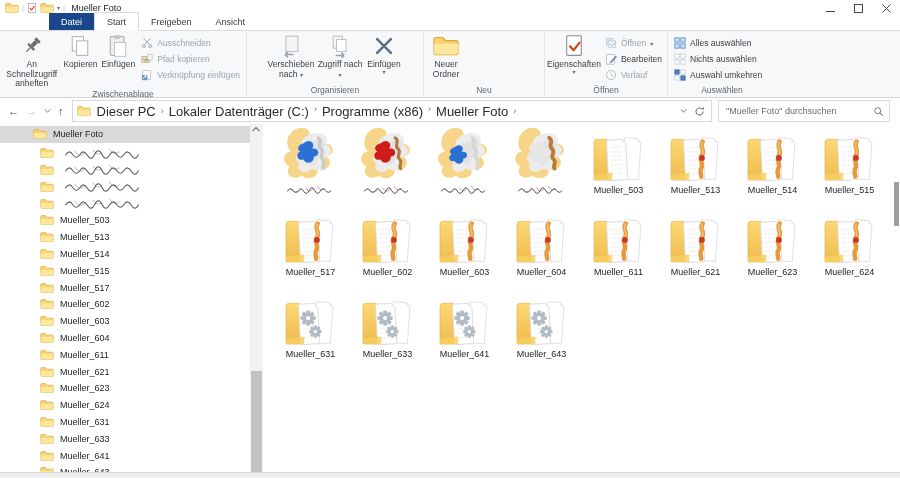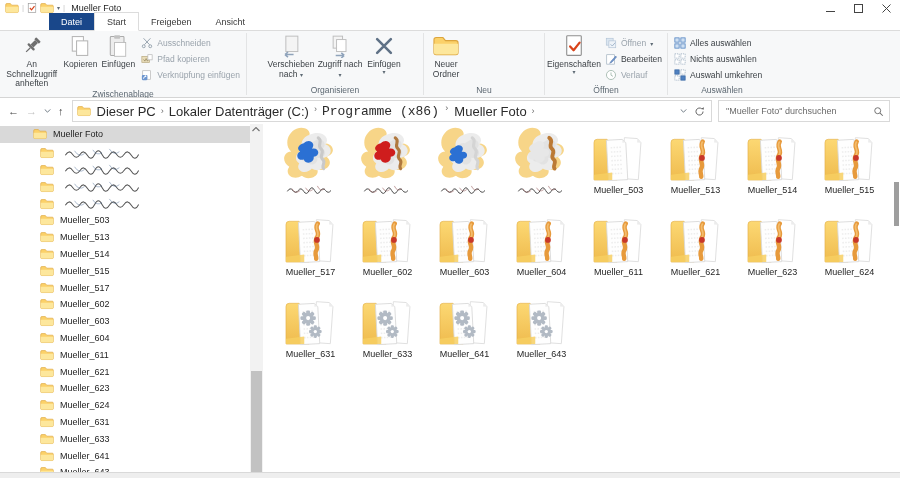--- a/index.html
+++ b/index.html
@@ -361,21 +361,21 @@
         <span style="display:flex;align-items:center;">
           <span class="crumb">Dieser PC</span>
           <span class="csep">›</span>
         </span>
 
         <span style="display:flex;align-items:flex-start;">
           <span class="crumb">Lokaler Datenträger (C:)</span>
           <span class="csep">›</span>
         </span>
 
-        <span style="display:flex;font-family:Liberation Mono, monospace;">
+        <span style="display:flex;">
           <span class="crumb">Programme (x86)</span>
           <span class="csep">›</span>
         </span>
 
         <span style="display:flex;align-items:center;">
           <span class="crumb">Mueller Foto</span>
           <span class="csep">›</span>
         </span>
       </div>
     <div id="addr-right">

